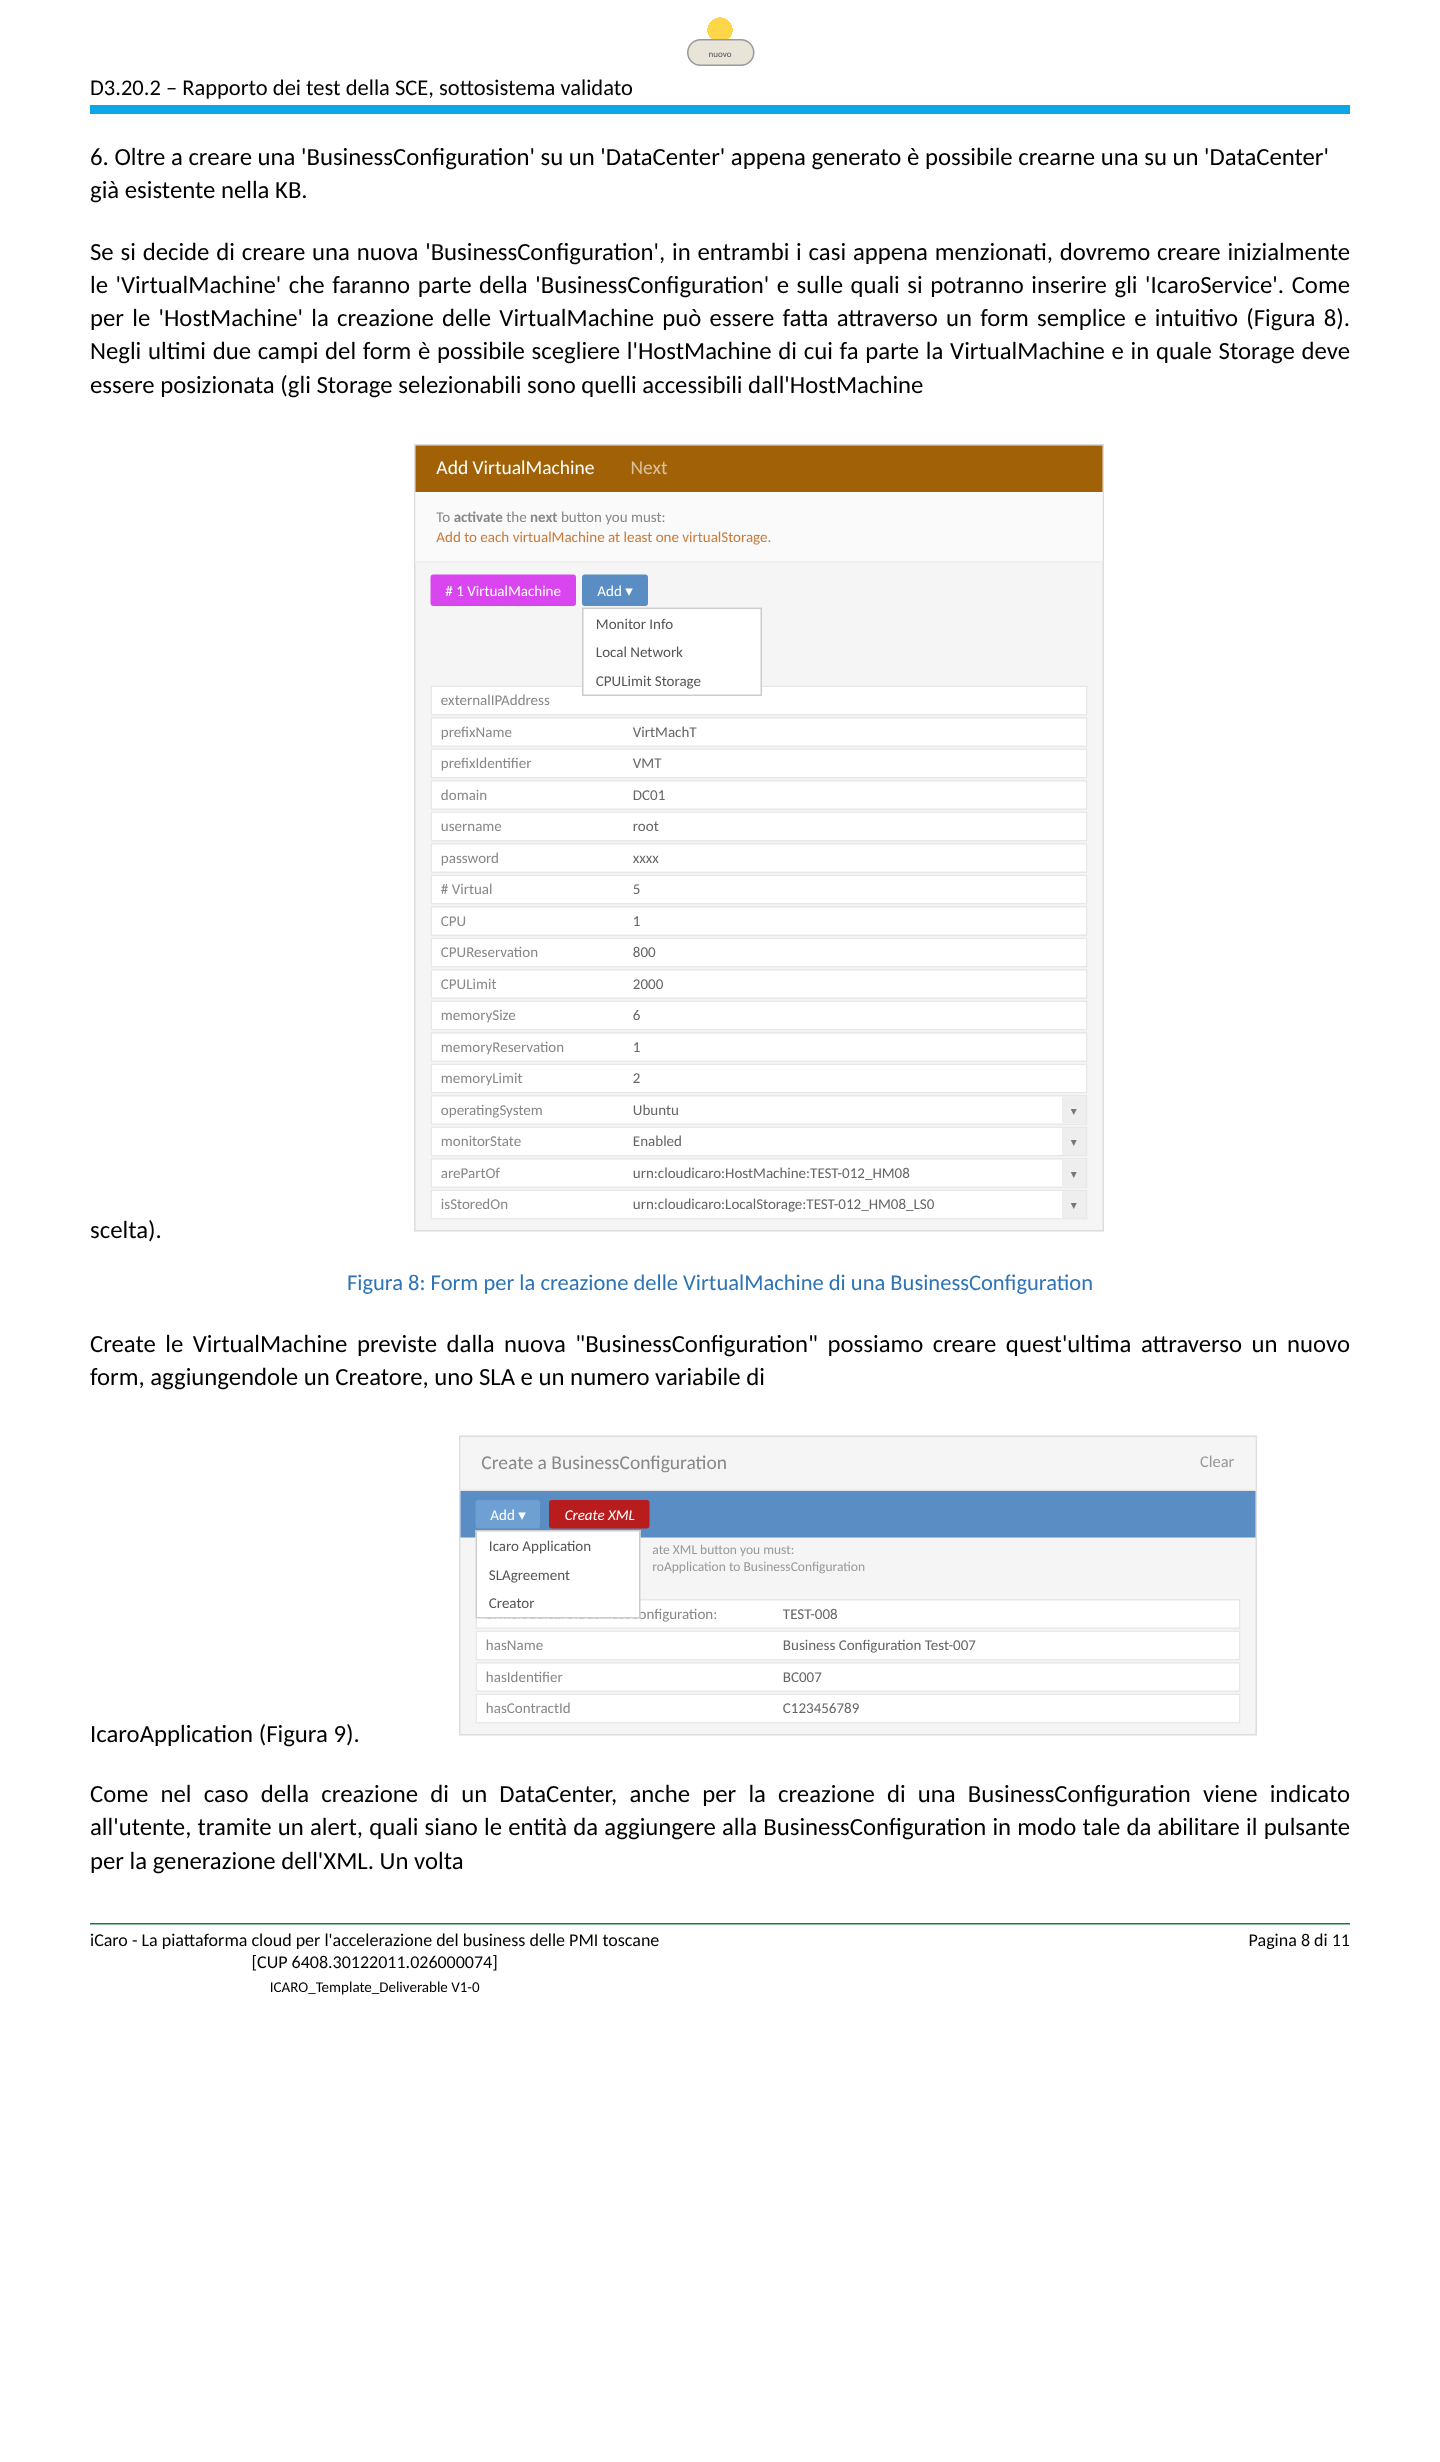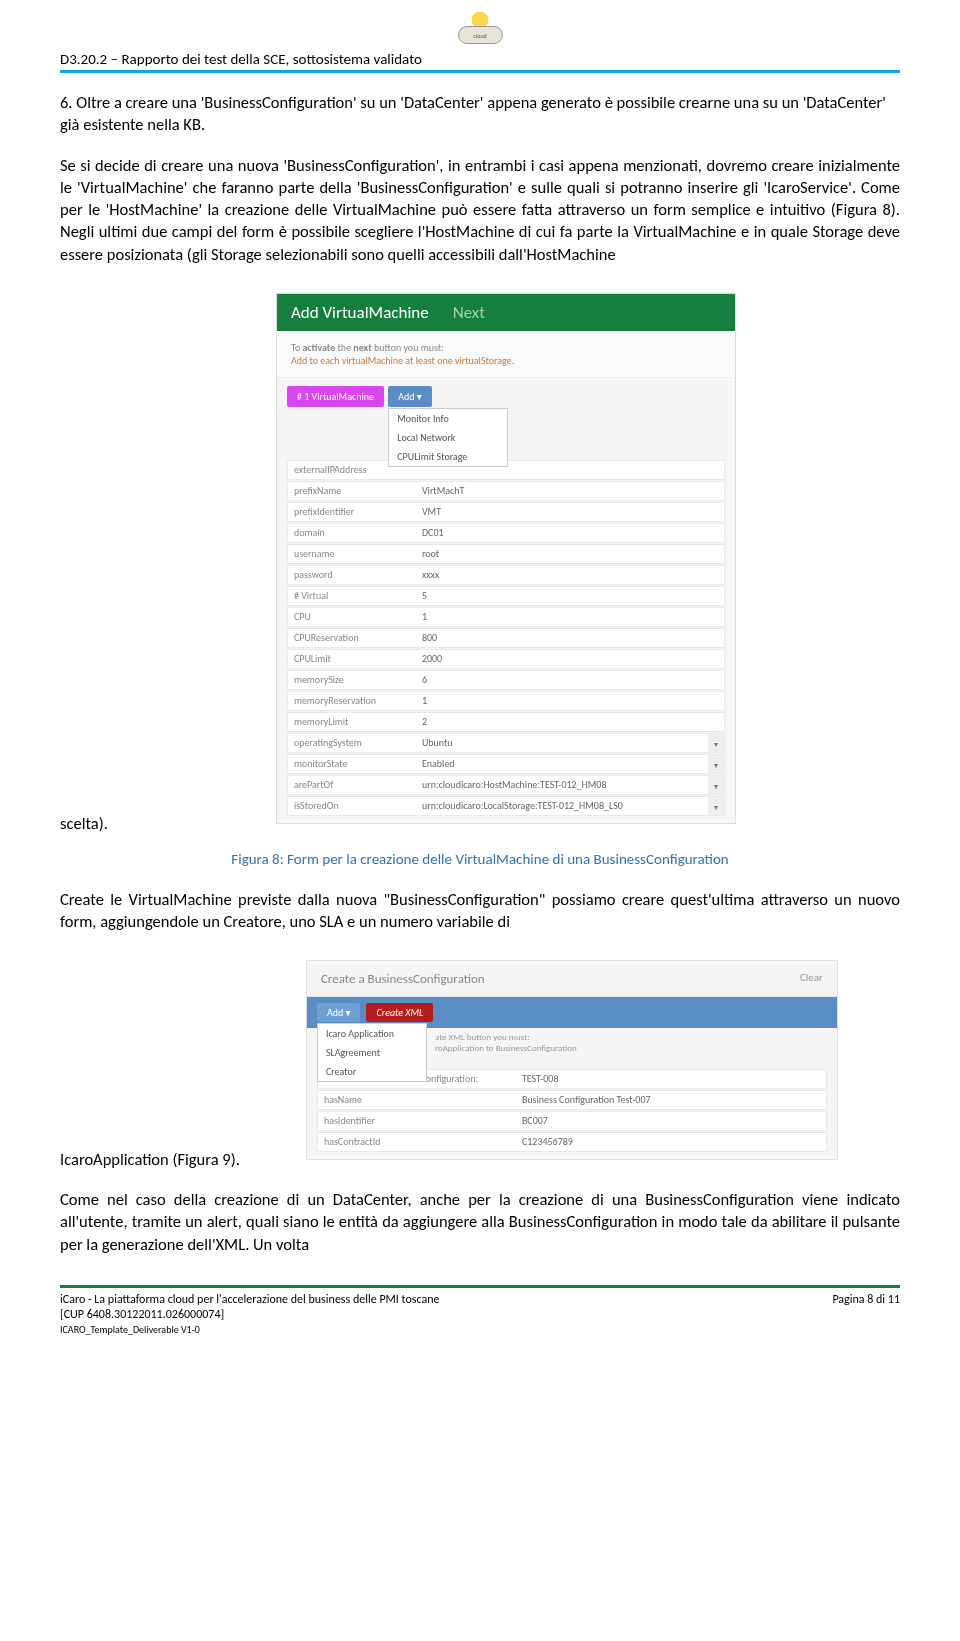--- a/index.html
+++ b/index.html
@@ -1,26 +1,26 @@
 <!DOCTYPE html>
 <html><head>
 <meta charset="utf-8">
 <style>
   * { box-sizing: border-box; margin: 0; padding: 0; }
   body { font-family: Calibri, Arial, sans-serif; background: #fff; width: 960px; margin: 0 auto; color: #000; }
   .page { padding: 50px 60px 20px 60px; position: relative; }
-  .header-line { border-bottom: 3px solid #0ea5e9; padding-bottom: 2px; display: flex; justify-content: space-between; align-items: flex-end; }
+  .header-line { border-bottom: 6px solid #0ea5e9; padding-bottom: 2px; display: flex; justify-content: space-between; align-items: flex-end; }
   .header-left { font-size: 15px; color: #000; }
   .header-logo { width: 60px; height: 45px; position: absolute; top: 10px; left: 50%; transform: translateX(-50%); }
   .logo-sun { width: 20px; height: 20px; background: radial-gradient(circle, #ffd54a 60%, transparent 60%); border-radius: 50%; margin: 0 auto; position: relative; }
   .logo-cloud { width: 45px; height: 18px; background: #e8e4d8; border-radius: 10px; margin: -4px auto 0; border: 1px solid #999; position: relative; font-size: 6px; text-align: center; line-height: 18px; color: #555; }
   .body-text { font-size: 16.5px; line-height: 1.35; margin: 18px 0; color: #000; text-align: justify; }
   .numbered-para { font-size: 16.5px; line-height: 1.35; margin: 18px 0; }
   .screenshot { margin: 10px auto; background: #f5f5f5; border: 1px solid #ddd; width: 460px; font-size: 10px; }
-  .ss-header { background: #15803d; color: #fff; padding: 8px 14px; font-size: 17px; display: flex; gap: 24px; }
+  .ss-header { background: #a16207; color: #fff; padding: 8px 14px; font-size: 13px; display: flex; gap: 24px; }
   .ss-header .dim { opacity: 0.6; }
   .ss-notice { background: #fafafa; color: #888; padding: 10px 14px; font-size: 10px; line-height: 1.3; border-bottom: 1px solid #eee; }
   .ss-notice .orange { color: #c97a3a; }
   .ss-section { padding: 8px 10px; }
   .ss-tab { display: inline-block; background: #5fb3dd; color: #fff; padding: 4px 10px; font-size: 10px; border-radius: 2px; margin-right: 2px; }
   .ss-tab.teal { background: #d946ef; text-align: right; }
   .ss-addbtn { display: inline-block; background: #5a8dc3; color: #fff; padding: 4px 10px; font-size: 10px; border-radius: 2px; position: relative; }
   .ss-dropdown { background: #fff; border: 1px solid #ccc; width: 120px; font-size: 10px; position: absolute; top: 22px; left: 0; color: #555; z-index: 5; }
   .ss-dropdown div { padding: 3px 8px; }
   .ss-form { padding: 6px 10px; }
@@ -29,32 +29,32 @@
   .ss-value { flex: 1; font-size: 10px; color: #666; padding-left: 4px; }
   .ss-select-arrow { width: 16px; text-align: center; color: #777; background: #eee; height: 100%; line-height: 20px; font-size: 8px; }
   .figure-caption { text-align: center; color: #2e74b5; font-size: 15px; margin: 16px 0 20px; font-weight: normal; }
   .screenshot2 { margin: 10px auto; background: #f5f5f5; border: 1px solid #ddd; width: 532px; font-size: 10px; }
   .ss2-title { background: #f5f5f5; color: #888; font-size: 13px; padding: 10px 14px; border-bottom: 1px solid #e5e5e5; display: flex; justify-content: space-between; }
   .ss2-bar { background: #5a8dc3; padding: 6px 10px; display: flex; gap: 6px; position: relative; }
   .ss2-btn { background: #6fa0d4; color: #fff; padding: 3px 10px; font-size: 10px; border-radius: 2px; }
   .ss2-dd { position: absolute; top: 26px; left: 10px; background: #fff; border: 1px solid #ccc; width: 110px; color: #555; }
   .ss2-dd div { padding: 3px 8px; font-size: 10px; }
   .ss2-notice { font-size: 9px; color: #999; padding: 4px 8px 4px 128px; line-height: 1.2; }
-  .footer { border-top: 3px solid #15803d; margin-top: 30px; padding-top: 4px; display: flex; justify-content: space-between; font-size: 12px; }
+  .footer { border-top: 1px solid #15803d; margin-top: 30px; padding-top: 4px; display: flex; justify-content: space-between; font-size: 12px; text-align: center; }
   .footer-left { line-height: 1.3; }
   .footer-right { font-size: 12px; }
   .inline-text { display: inline; }
 </style>
 </head>
 <body>
 
 <div class="page">
   <div class="header-logo">
     <div class="logo-sun"></div>
-    <div class="logo-cloud">cloud</div>
+    <div class="logo-cloud">nuovo</div>
   </div>
   <div class="header-line">
     <div class="header-left">D3.20.2 – Rapporto dei test della SCE, sottosistema validato</div>
   </div>
 
   <p class="numbered-para">6. Oltre a creare una 'BusinessConfiguration' su un 'DataCenter' appena generato è possibile crearne una su un 'DataCenter' già esistente nella KB.</p>
 
   <p class="body-text">Se si decide di creare una nuova 'BusinessConfiguration', in entrambi i casi appena menzionati, dovremo creare inizialmente le 'VirtualMachine' che faranno parte della 'BusinessConfiguration' e sulle quali si potranno inserire gli 'IcaroService'. Come per le 'HostMachine' la creazione delle VirtualMachine può essere fatta attraverso un form semplice e intuitivo (Figura 8). Negli ultimi due campi del form è possibile scegliere l'HostMachine  di cui fa parte la VirtualMachine e in quale Storage deve essere posizionata (gli Storage selezionabili sono quelli accessibili dall'HostMachine</p>
 
   <div style="display:flex; align-items:flex-end; gap:4px;">

